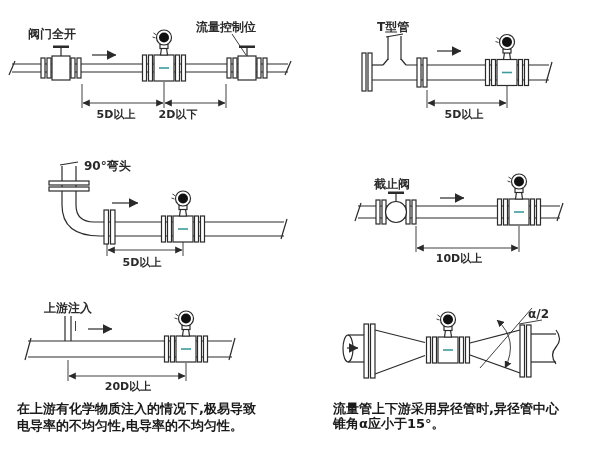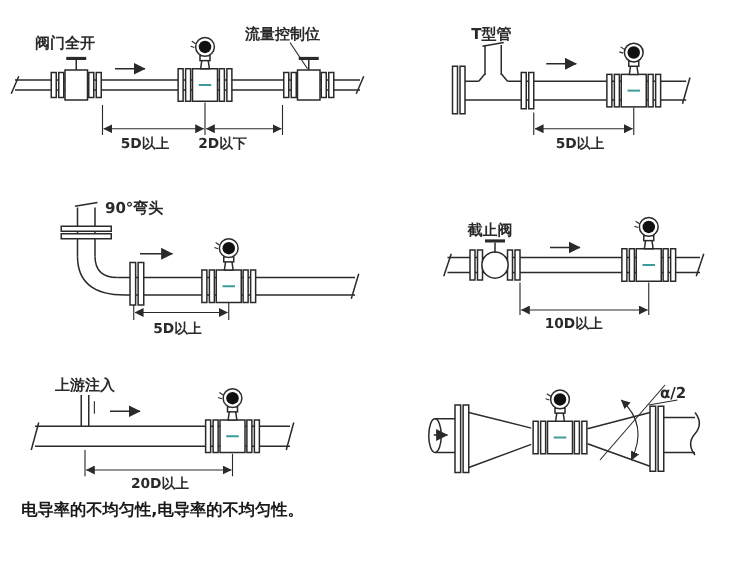--- a/index.html
+++ b/index.html
@@ -254,16 +254,21 @@
     </g>
 
     <g>
       <line class="thin" x1="480" y1="368" x2="532" y2="308"></line>
       <path class="thin" d="M497,320 Q519,340 505,368" marker-start="url(#mArr)" marker-end="url(#mArr)"></path>
     </g>
   </g>
 </svg>
 
 <div class="caption" style="left:17px; top:401px; width:300px;">
+  <div>在上游有化学物质注入的情况下,极易导致</div>
   <div>电导率的不均匀性,电导率的不均匀性。</div>
 </div>
-
+<div class="caption tight" style="left:333px; top:402px; width:262px;">
+  <div>流量管上下游采用异径管时,异径管中心</div>
+  <div>锥角α应小于15°。</div>
 </div>
 
+</div>
+
 </body></html>

